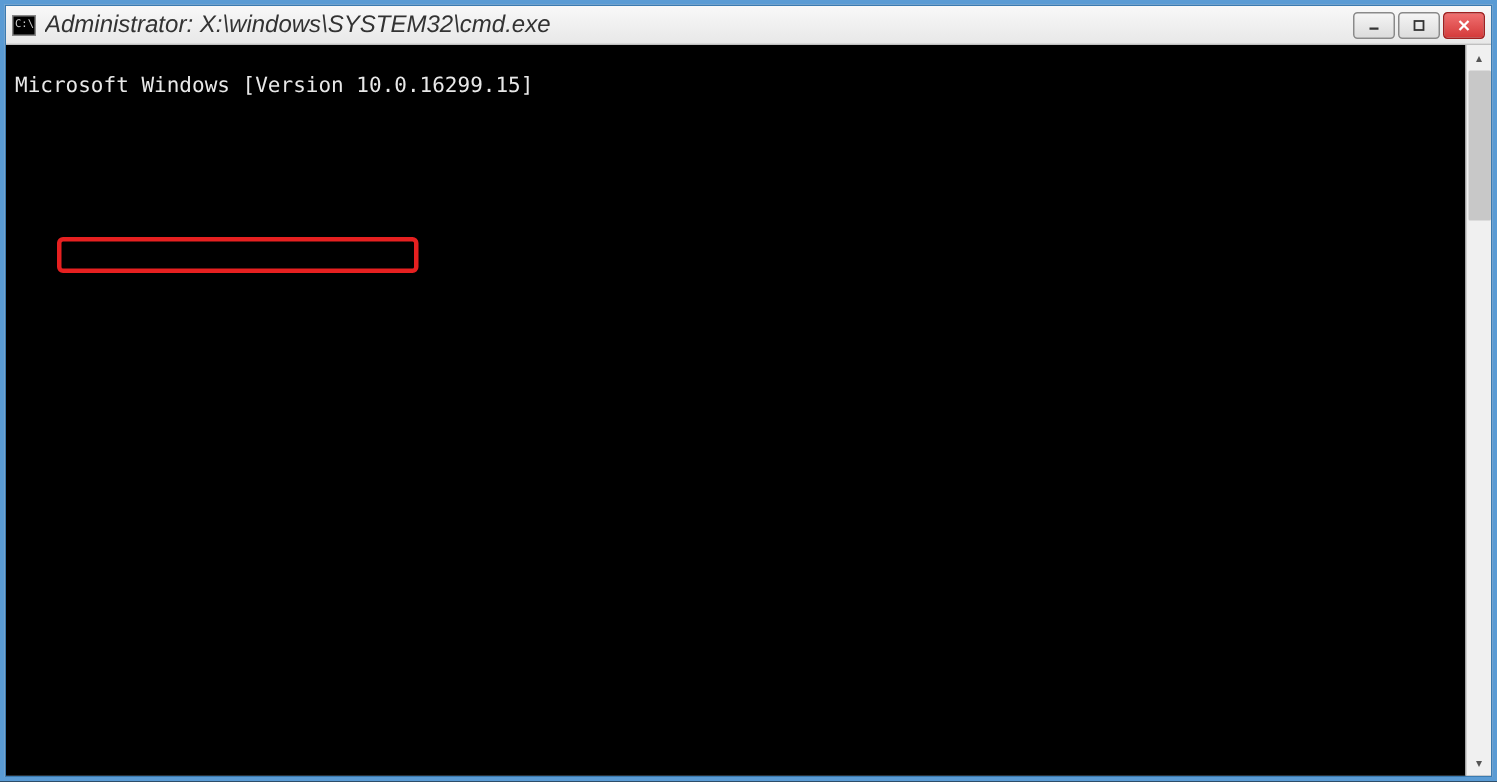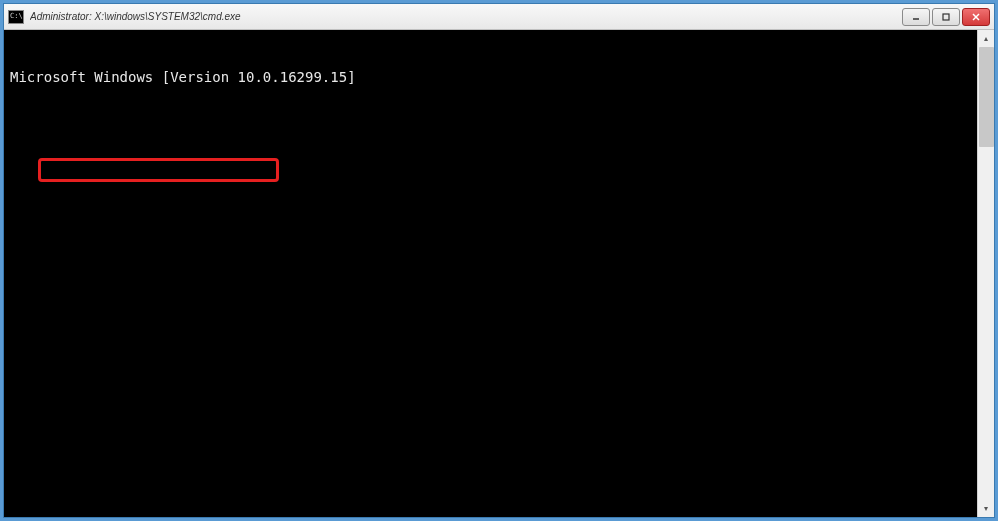--- a/index.html
+++ b/index.html
@@ -41,21 +41,21 @@
       align-items: center;
       justify-content: flex-start;
       padding-left: 1px;
       font-size: 7px;
       color: #ccc;
       font-family: monospace;
       line-height: 1;
     }
     .title-text {
       flex: 1;
-      font-size: 10px;
+      font-size: 16px;
       font-style: italic;
       color: #333;
       white-space: nowrap;
       overflow: hidden;
     }
     .window-controls {
       display: flex;
       gap: 2px;
     }
     .win-btn {
@@ -81,21 +81,21 @@
     }
     .client-area {
       flex: 1;
       display: flex;
       background: #000;
       position: relative;
     }
     .terminal {
       flex: 1;
       background: #000;
-      padding: 20px 6px;
+      padding: 0 6px;
       font-family: "Consolas", "Lucida Console", monospace;
       font-size: 14px;
       line-height: 1.3;
       color: #e8e8e8;
       white-space: pre;
       position: relative;
     }
     .scrollbar {
       width: 17px;
       background: #f0f0f0;

